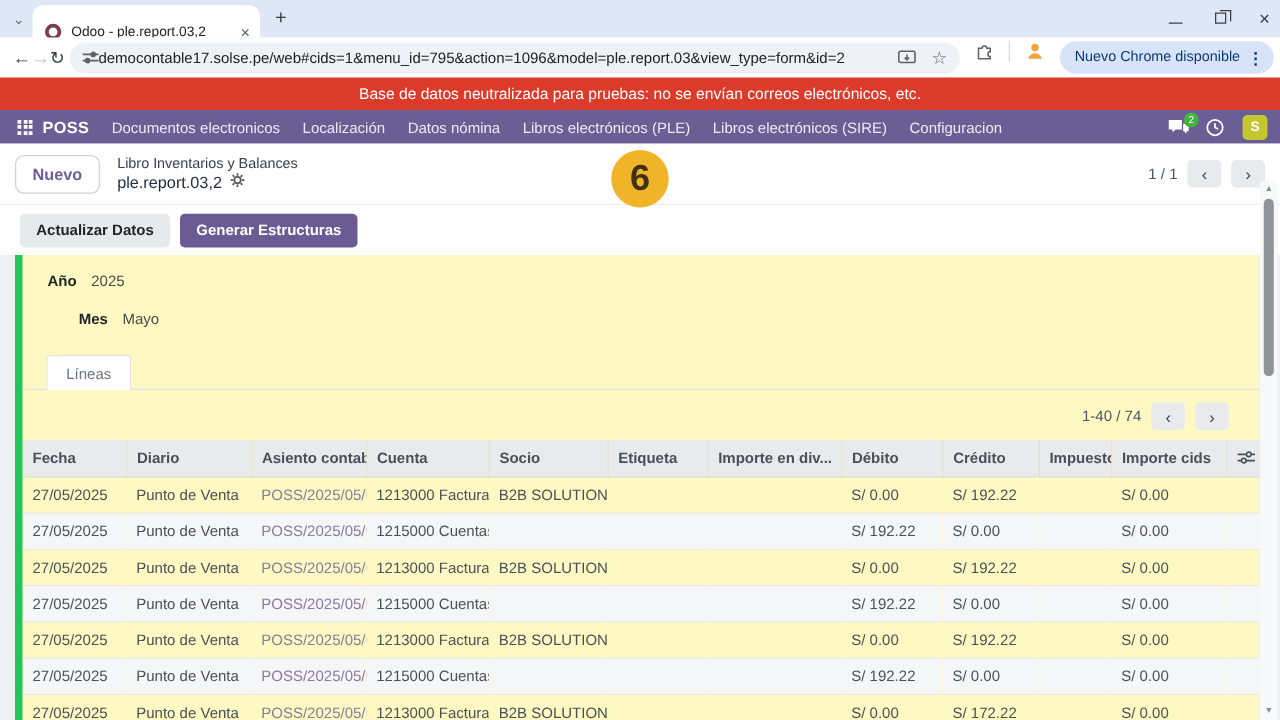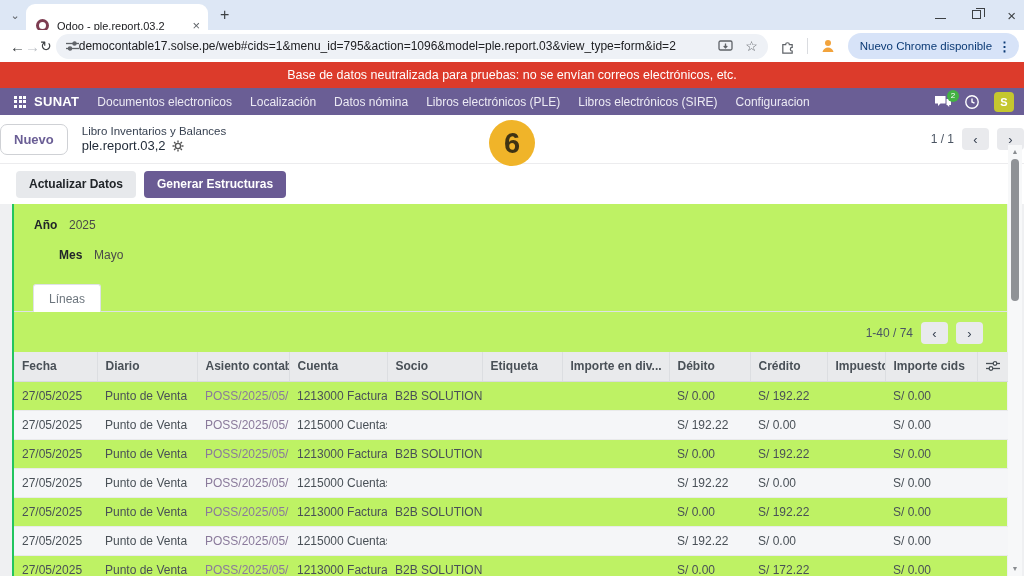--- a/index.html
+++ b/index.html
@@ -22,55 +22,55 @@
   .win-close { font-size:15px; line-height:1; }
 
   .toolbar { position:absolute; top:30px; left:0; right:0; height:32px; background:#fff; display:flex; align-items:center; padding:0 10px; }
   .nav-arrow { font-size:15px; color:#3c4043; width:26px; text-align:center; }
   .nav-arrow.disabled { color:#bdc1c6; }
   .reload { font-size:14px; color:#3c4043; width:26px; text-align:center; }
   .omnibox { height:25px; flex:0 0 712px; background:#eef1f6; border-radius:13px; display:flex; align-items:center; padding:0 10px; margin-left:4px; }
   .omnibox .url { flex:1; color:#202124; font-size:12px; white-space:nowrap; overflow:hidden; margin-left:0; }
   .obx-icon { color:#5f6368; display:inline-flex; align-items:center; margin-left:10px; }
   .star { font-size:14px; color:#5f6368; margin-left:12px; }
-  .tb-right { display:flex; align-items:center; margin-left:12px; gap:12px; }
+  .tb-right { display:flex; margin-left:12px; gap:12px; }
   .sep { width:1px; height:16px; background:#dadce0; }
   .update-chip { height:26px; background:#d7e3f8; border-radius:13px; color:#0b3a75; font-size:11.5px; display:flex; align-items:center; padding:0 8px 0 12px; gap:6px; white-space:nowrap; }
   .kebab { font-size:13px; color:#0b3a75; font-weight:bold; }
 
   
   .banner { position:absolute; top:62px; left:0; right:0; height:26px; background:#dc3b2b; color:#fff; font-size:12.5px; display:flex; align-items:center; justify-content:center; }
   .odoo-nav { position:absolute; top:88px; left:0; right:0; height:27px; background:#6a5e95; display:flex; align-items:center; padding:0 10px; color:#fff; }
   .grid-icon { display:grid; grid-template-columns:repeat(3,3px); grid-gap:1.5px; margin:0 8px 0 4px; }
   .grid-icon i { width:3px; height:3px; background:#fff; }
   .brand { font-size:13px; font-weight:bold; letter-spacing:.3px; margin-right:18px; }
   .menu-item { font-size:12px; color:#eceaf4; margin-right:18px; white-space:nowrap; }
   .nav-spacer { flex:1; }
   .icon-btn { position:relative; display:inline-flex; align-items:center; margin-left:12px; }
   .badge { position:absolute; top:-5px; right:-7px; background:#43b143; color:#fff; border-radius:50%; width:12px; height:12px; font-size:8px; display:flex; align-items:center; justify-content:center; }
   .avatar { width:20px; height:20px; border-radius:4px; background:#c5c72e; color:#fff; font-size:11px; font-weight:bold; display:flex; align-items:center; justify-content:center; margin-left:14px; }
 
   
   .content { position:absolute; top:115px; left:0; right:0; bottom:0; background:#fff; }
-  .breadcrumb-row { position:absolute; top:0; left:0; right:0; height:49px; border-bottom:1px solid #ececee; display:flex; align-items:center; padding:0 0; background:#fff; }
+  .breadcrumb-row { position:absolute; top:0; left:0; right:0; height:49px; border-bottom:1px solid #ececee; display:flex; align-items:center; padding:0 12px; background:#fff; }
   .btn-new { height:31px; padding:0 13px; background:#fff; border:1px solid #cfd1d5; border-radius:7px; color:#6a5e95; font-size:13px; font-weight:bold; display:flex; align-items:center; }
   .crumbs { margin-left:14px; line-height:1.25; }
   .crumb-top { font-size:11.5px; color:#374151; }
-  .crumb-rec { font-size:13px; color:#1f2937; display:flex; align-items:center; gap:6px; }
+  .crumb-rec { font-size:13px; color:#1f2937; display:flex; gap:6px; }
   .pager { margin-left:auto; display:flex; align-items:center; gap:8px; color:#4b5563; font-size:12px; }
   .chev-btn { width:27px; height:22px; background:#e9eaed; border-radius:4px; color:#374151; font-size:13px; display:flex; align-items:center; justify-content:center; }
 
   .annotation { position:absolute; left:489px; top:5px; width:46px; height:46px; border-radius:50%; background:#f0b429; color:#3f3313; font-size:29px; font-weight:bold; display:flex; align-items:center; justify-content:center; z-index:50; }
 
   .statusbar { position:absolute; top:49px; left:0; right:0; height:40px; background:#fff; display:flex; align-items:center; padding:0 16px; gap:8px; }
   .sbtn { height:27px; padding:0 13px; border:none; border-radius:4px; background:#e7e9ec; color:#212529; font-size:12px; font-weight:bold; font-family:inherit; }
   .sbtn.active { background:#6a5b94; color:#fff; }
 
   .sheet-wrap { position:absolute; top:89px; left:0; right:0; bottom:0; background:#eff0f2; }
-  .sheet { position:absolute; left:12px; right:17px; top:0; bottom:0; background:#bef264; border-left:2px solid #22c55e; }
+  .sheet { position:absolute; left:12px; right:17px; top:0; bottom:0; background:#fef9c3; border-left:6px solid #22c55e; }
   .field-row { position:absolute; left:20px; display:flex; align-items:center; }
   .field-row.year { top:14px; }
   .field-row.month { top:44px;margin-left:25px; }
   .field-label { width:35px; font-weight:bold; color:#212529; font-size:12px; }
   .field-value { color:#4a4a4a; font-size:12px; }
 
   .nb-tab { position:absolute; top:80px; left:19px; height:28px; padding:0 15px; background:#fff; border:1px solid #dee2e6; border-bottom:none; border-radius:3px 3px 0 0; display:flex; align-items:center; color:#6c757d; font-size:12px; z-index:2; }
   .nb-line { position:absolute; top:107px; left:0; right:0; height:1px; background:#dee2e6; }
 
   .list-pager { position:absolute; top:116px; right:24px; height:26px; display:flex; align-items:center; gap:8px; color:#4b5563; font-size:12px; }
@@ -170,21 +170,21 @@
         <i></i>
         <i></i>
         <i></i>
         <i></i>
         <i></i>
         <i></i>
         <i></i>
         <i></i>
         <i></i>
       </span>
-    <span class="brand">SUNAT</span>
+    <span class="brand">POSS</span>
     <span class="menu-item">Documentos electronicos</span>
     <span class="menu-item">Localización</span>
     <span class="menu-item">Datos nómina</span>
     <span class="menu-item">Libros electrónicos (PLE)</span>
     <span class="menu-item">Libros electrónicos (SIRE)</span>
     <span class="menu-item">Configuracion</span>
     <span class="nav-spacer"></span>
     <span class="icon-btn">
       <svg width="18" height="14" viewBox="0 0 18 14">
           <path d="M1 1h10.5v7.5H6.5L4 11V8.5H1z" fill="#fff"></path>

